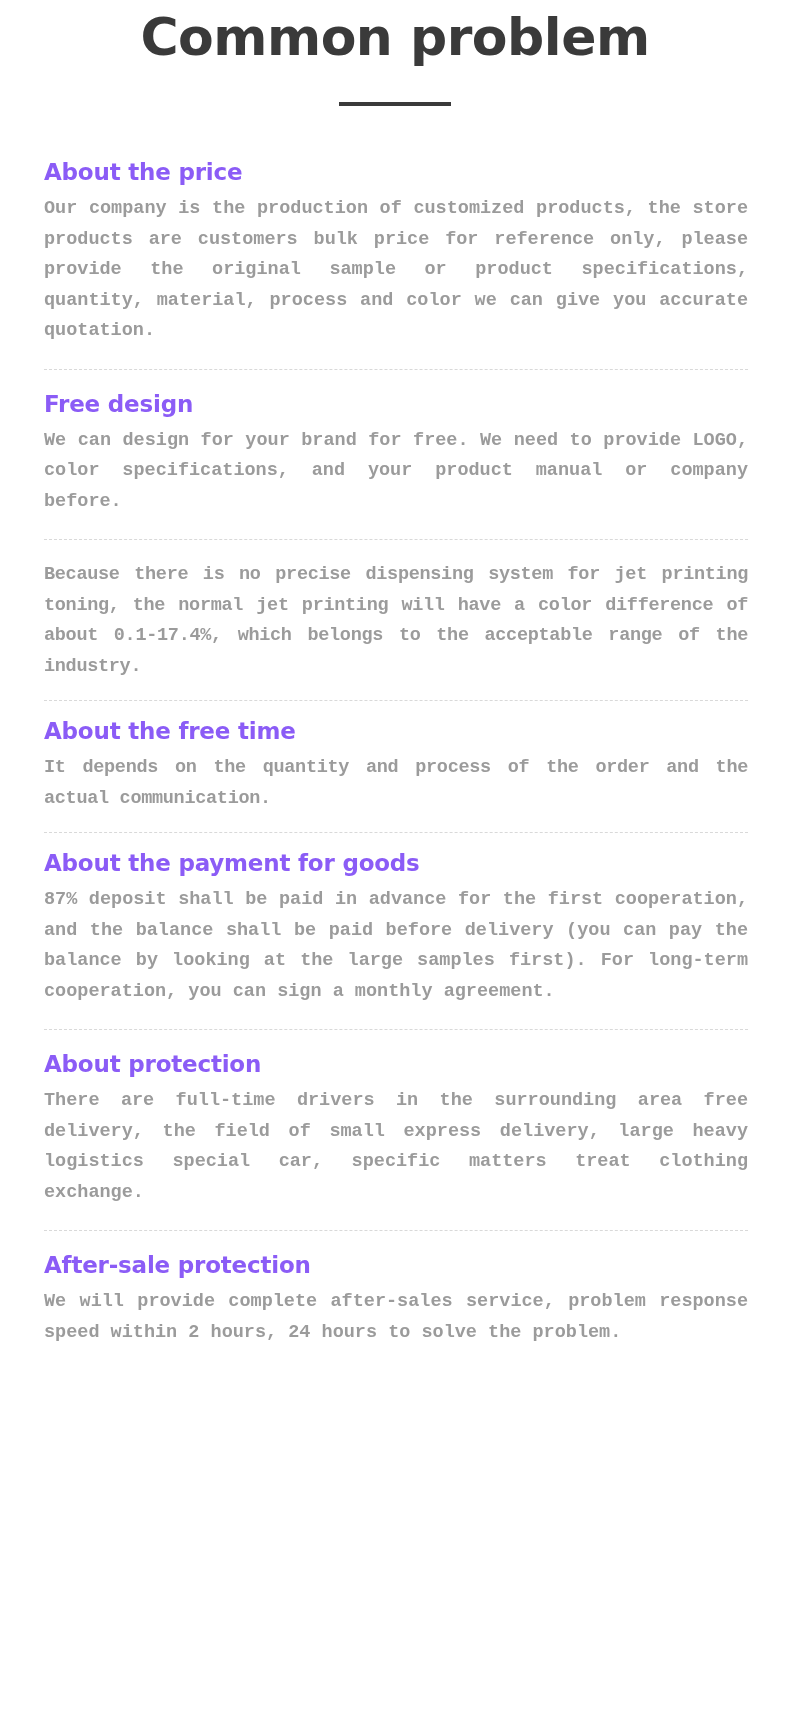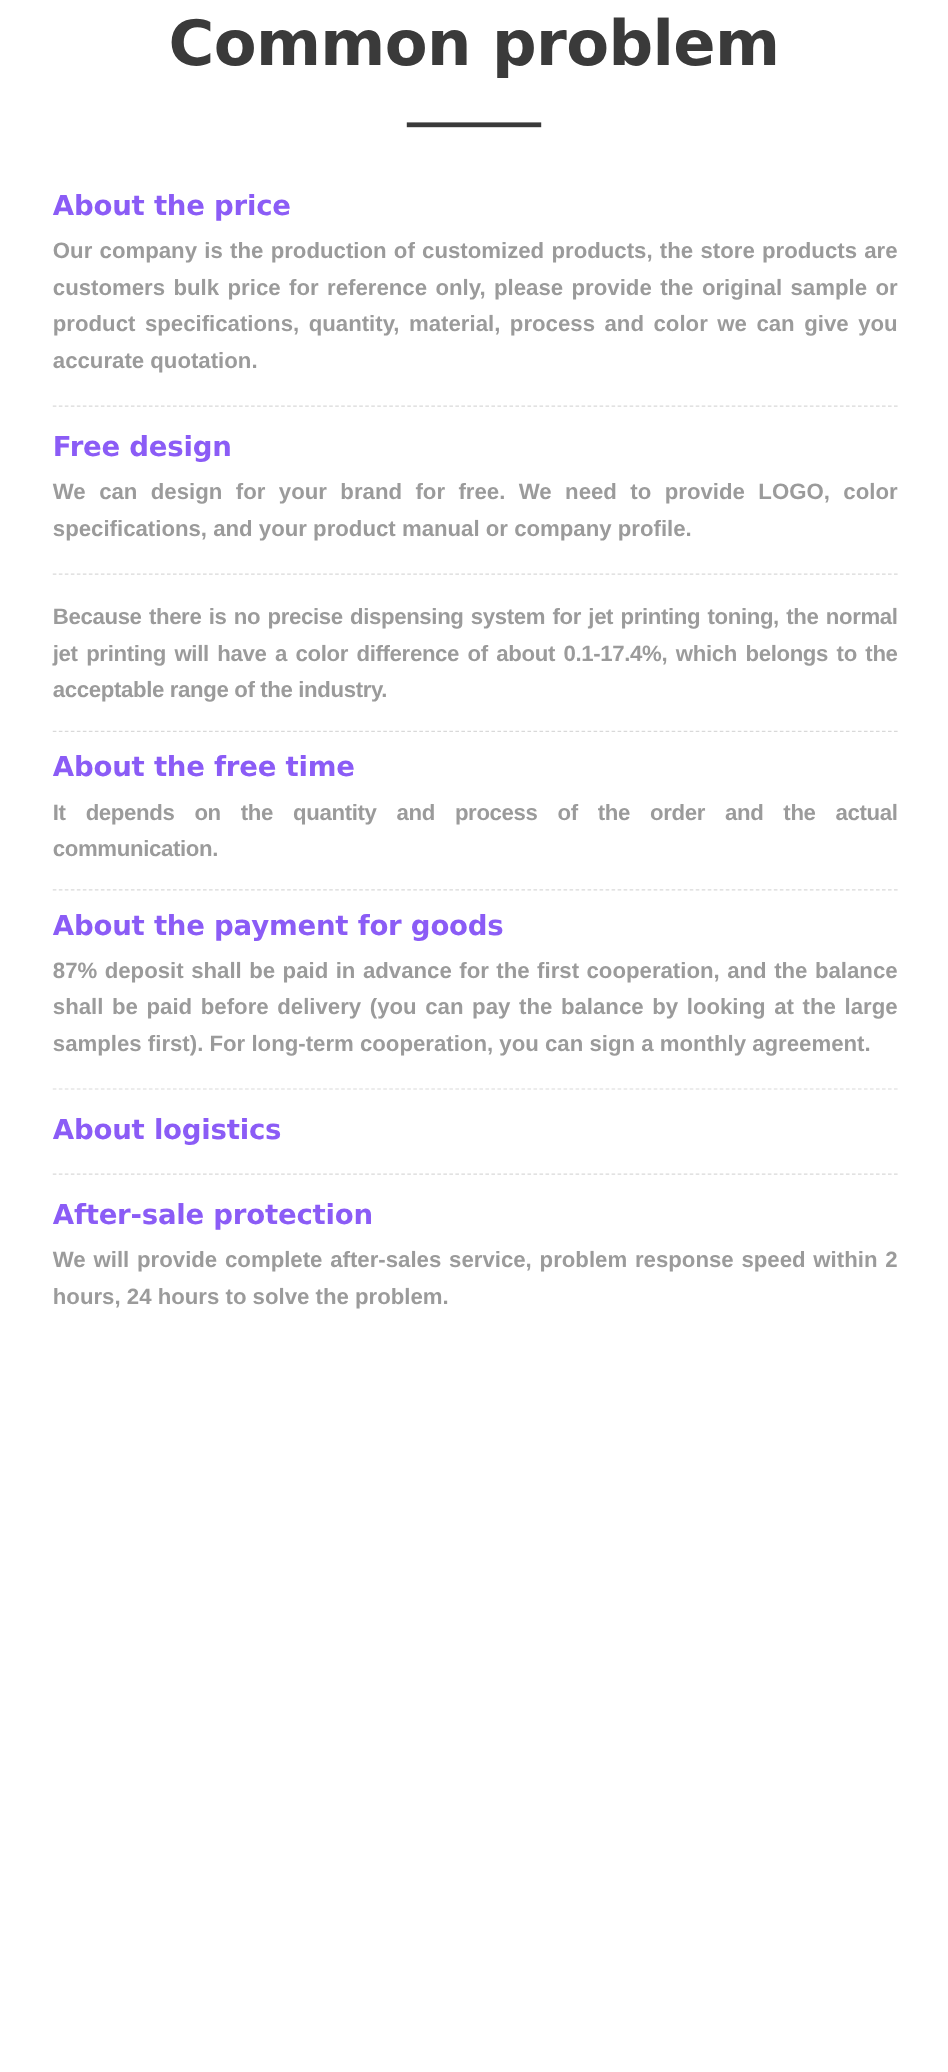--- a/index.html
+++ b/index.html
@@ -50,21 +50,21 @@
   .faq-q {
     font-family: "DejaVu Sans", sans-serif;
     font-weight: bold;
     font-size: 23px;
     line-height: 28px;
     color: #8b5cf6;
     margin: 0 0 8px 0;
     letter-spacing: -0.2px;
   }
   .faq-a {
-    font-family: Liberation Sans, sans-serif;
+    font-family: Liberation Mono, monospace;
     font-weight: bold;
     font-size: 18.5px;
     line-height: 30.5px;
     color: #9b9b9b;
     margin: 0;
     text-align: justify;
     text-justify: inter-word;
   }
   .faq-a.tight {
     letter-spacing: -0.3px;
@@ -92,21 +92,21 @@
   <div class="faq-list">
 
     <div class="faq-item">
       <div class="faq-q">About the price</div>
       <p class="faq-a">Our company is the production of customized products, the store products are customers bulk price for reference only, please provide the original sample or product specifications, quantity, material, process and color we can give you accurate quotation.</p>
     </div>
     <hr class="divider">
 
     <div class="faq-item">
       <div class="faq-q">Free design</div>
-      <p class="faq-a">We can design for your brand for free. We need to provide LOGO, color specifications, and your product manual or company profile.</p>
+      <p class="faq-a">We can design for your brand for free. We need to provide LOGO, color specifications, and your product manual or company before.</p>
     </div>
     <hr class="divider">
 
     <div class="faq-item">
       <p class="faq-a tight">Because there is no precise dispensing system for jet printing toning, the normal jet printing will have a color difference of about 0.1-17.4%, which belongs to the acceptable range of the industry.</p>
     </div>
     <hr class="divider snug">
 
     <div class="faq-item">
       <div class="faq-q">About the free time</div>
@@ -114,21 +114,22 @@
     </div>
     <hr class="divider snug">
 
     <div class="faq-item">
       <div class="faq-q">About the payment for goods</div>
       <p class="faq-a">87% deposit shall be paid in advance for the first cooperation, and the balance shall be paid before delivery (you can pay the balance by looking at the large samples first). For long-term cooperation, you can sign a monthly agreement.</p>
     </div>
     <hr class="divider">
 
     <div class="faq-item">
-      <div class="faq-q">About logistics</div>
+      <div class="faq-q">About protection</div>
+      <p class="faq-a">There are full-time drivers in the surrounding area free delivery, the field of small express delivery, large heavy logistics special car, specific matters treat clothing exchange.</p>
     </div>
     <hr class="divider">
 
     <div class="faq-item">
       <div class="faq-q">After-sale protection</div>
       <p class="faq-a">We will provide complete after-sales service, problem response speed within 2 hours, 24 hours to solve the problem.</p>
     </div>
 
   </div>
 </div>

